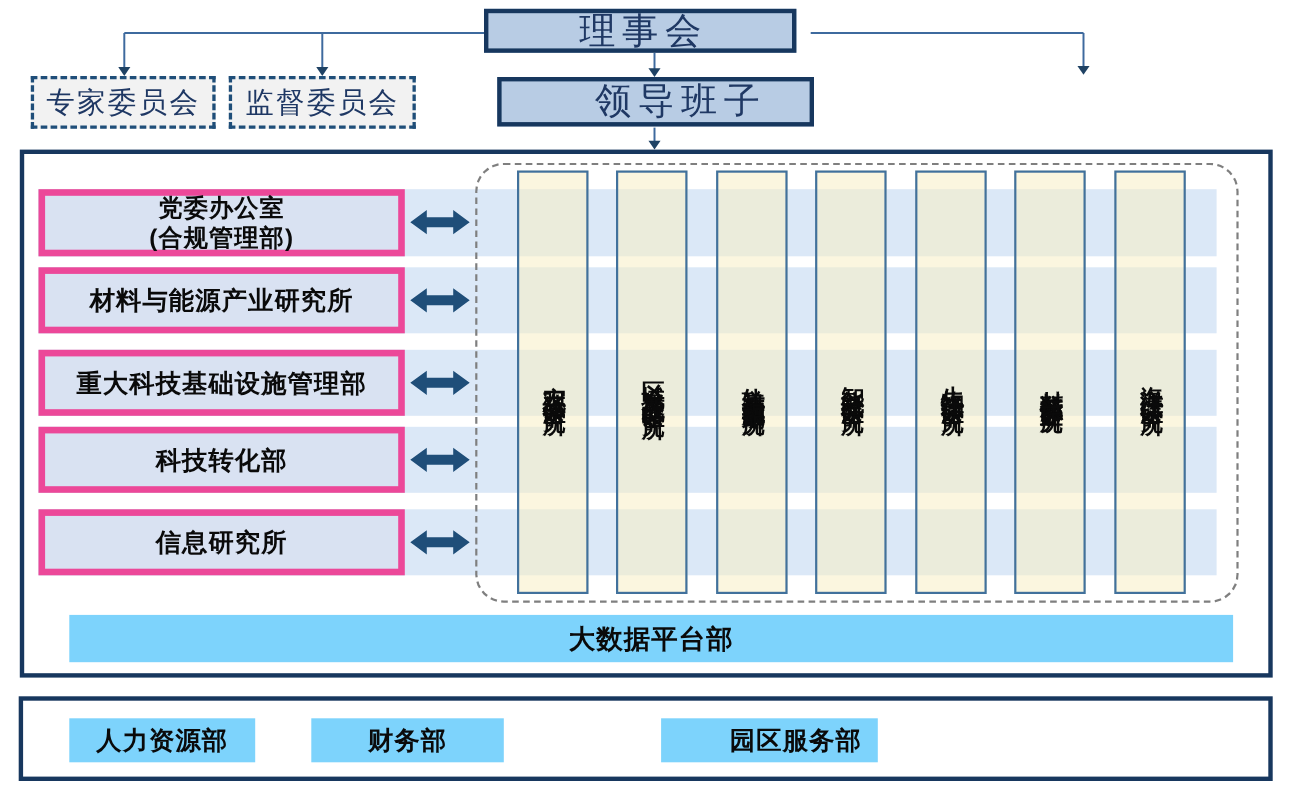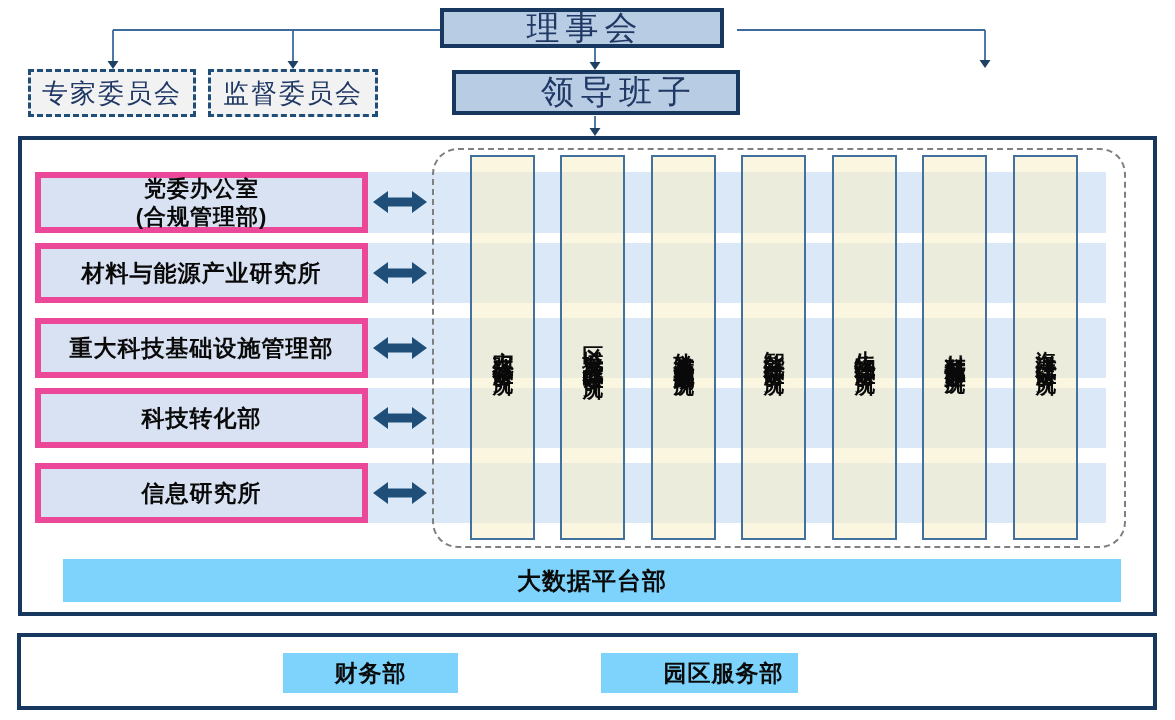--- a/index.html
+++ b/index.html
@@ -169,20 +169,23 @@
   <div class="abs institute" style="left:1013px;top:155px;width:65px;height:385px;">
     <span>海洋经济研究所</span>
   </div>
 
   <div class="abs flexc gray-bar" style="left:63px;top:559px;width:1058px;height:43px;">
     <span>大数据平台部</span>
   </div>
 
   <div class="abs bottom-frame" style="left:17px;top:633px;width:1140px;height:77px;"></div>
 
+  <div class="abs flexc gray-bar" style="left:63px;top:653px;width:169px;height:40px;font-size:23px;">
+    <span>人力资源部</span>
+  </div>
   <div class="abs flexc gray-bar" style="left:283px;top:653px;width:175px;height:40px;font-size:23px;">
     <span>财务部</span>
   </div>
   <div class="abs flexc gray-bar" style="left:601px;top:653px;width:197px;height:40px;font-size:23px;padding-left:48px;">
     <span>园区服务部</span>
   </div>
 
 </div>
 
 </body></html>

